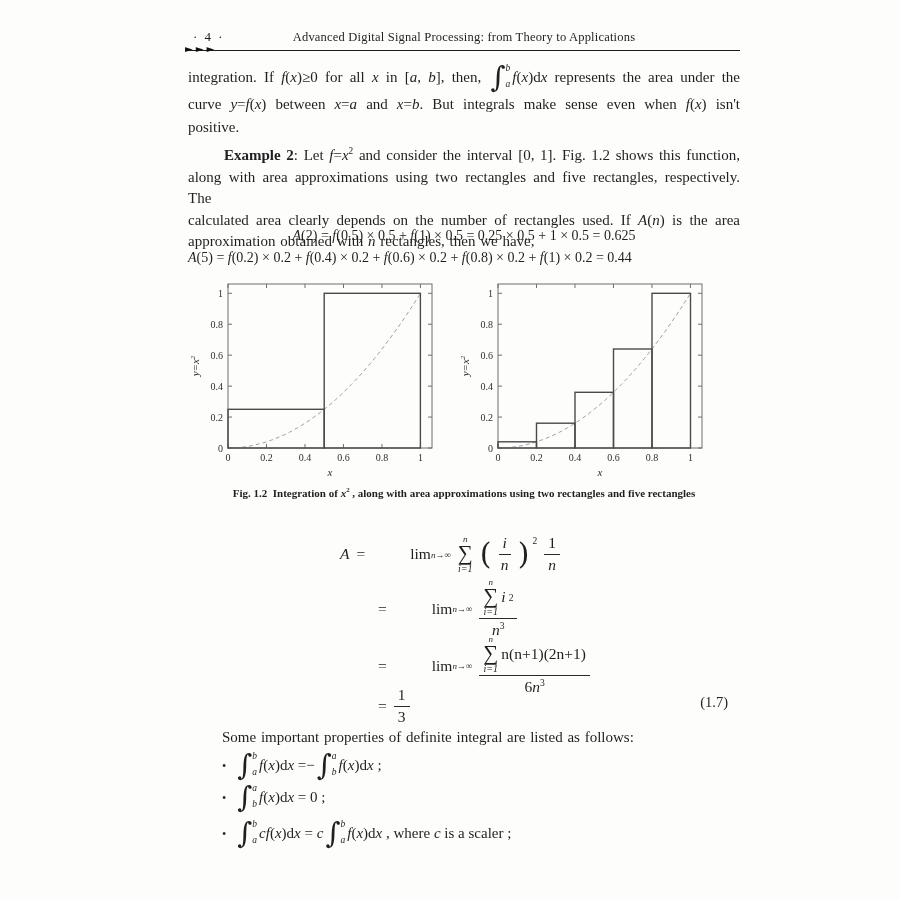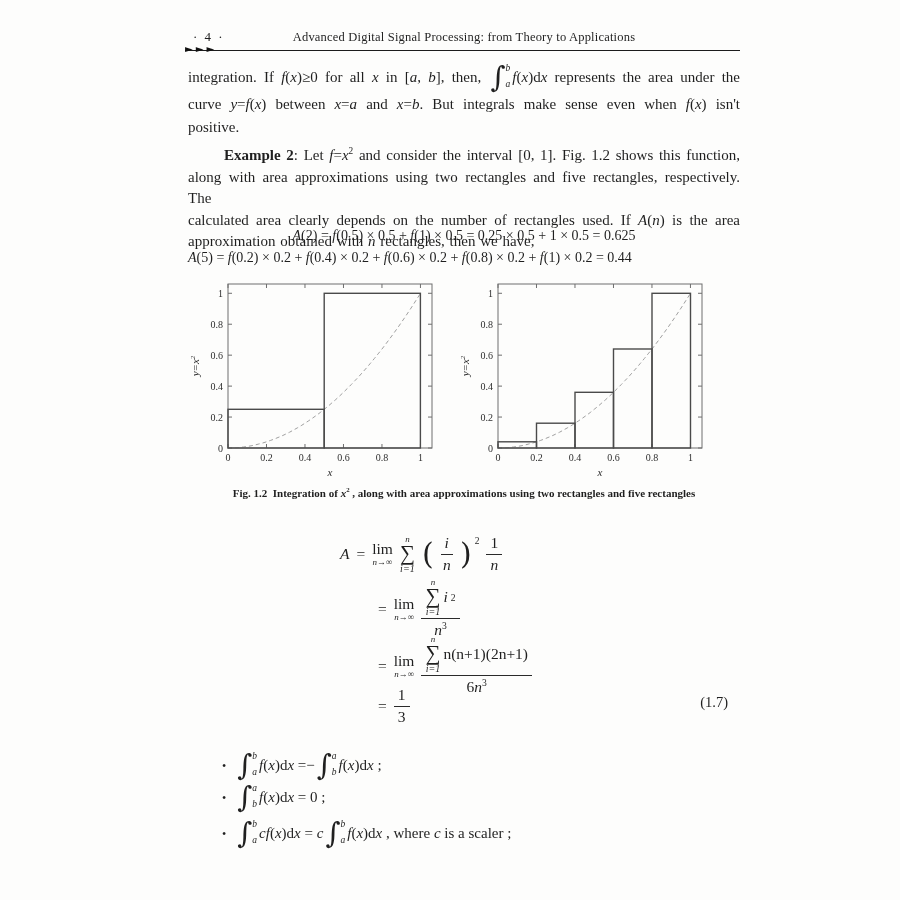--- a/index.html
+++ b/index.html
@@ -34,21 +34,21 @@
 
   
   .plotsvg{position:absolute;top:276px;}
   .ptick{font:10px "Liberation Serif",serif;fill:#2e2e2e;}
   .plab{font:italic 11px "Liberation Serif",serif;fill:#2e2e2e;}
   .caption{position:absolute;top:486px;left:0;width:552px;text-align:center;
            font-size:11px;font-weight:bold;}
 
   
   .mline{position:absolute;display:flex;align-items:center;gap:7px;font-size:15.5px;}
-  .lim{display:inline-flex;flex-direction:column;align-items:center;line-height:1;}
+  .lim{display:inline-flex;flex-direction:row;align-items:center;line-height:1;margin-left:38px;}
   .lim .lsub{font-size:9px;font-style:italic;margin-top:2px;}
   .sum{display:inline-flex;flex-direction:column;align-items:center;line-height:1;}
   .sum .stop{font-size:9px;}
   .sum .ssig{font-size:21px;line-height:0.95;}
   .sum .sbot{font-size:10px;}
   .frac{display:inline-flex;flex-direction:column;align-items:center;line-height:1.2;}
   .frac .num{border-bottom:1.1px solid #2a2a2a;padding:0 4px 1px;}
   .frac .den{padding-top:1px;}
   .numrow{display:flex;align-items:center;gap:3px;}
   .bigp{font-size:30px;font-weight:300;line-height:0.8;font-family:"DejaVu Serif",serif;}
@@ -256,20 +256,21 @@
 
     <div class="mline" style="top:686px;left:190px">
       <span>=</span>
       <span class="frac">
         <span class="num">1</span>
         <span class="den">3</span>
       </span>
     </div>
     <div class="eqnum">(1.7)</div>
 
+    <div class="para single" style="top:729px">Some important properties of definite integral are listed as follows:</div>
     <div id="props">
         <div class="brow" style="top: 752px;">
           <span class="blt">•</span>
           <span class="bexpr"><span class="iw">
               <span class="is">∫</span>
               <span class="il">
                 <span class="iu">b</span>
                 <span class="ib">a</span>
               </span>
             </span><i>f</i>(<i>x</i>)d<i>x</i> =−<span class="iw">

